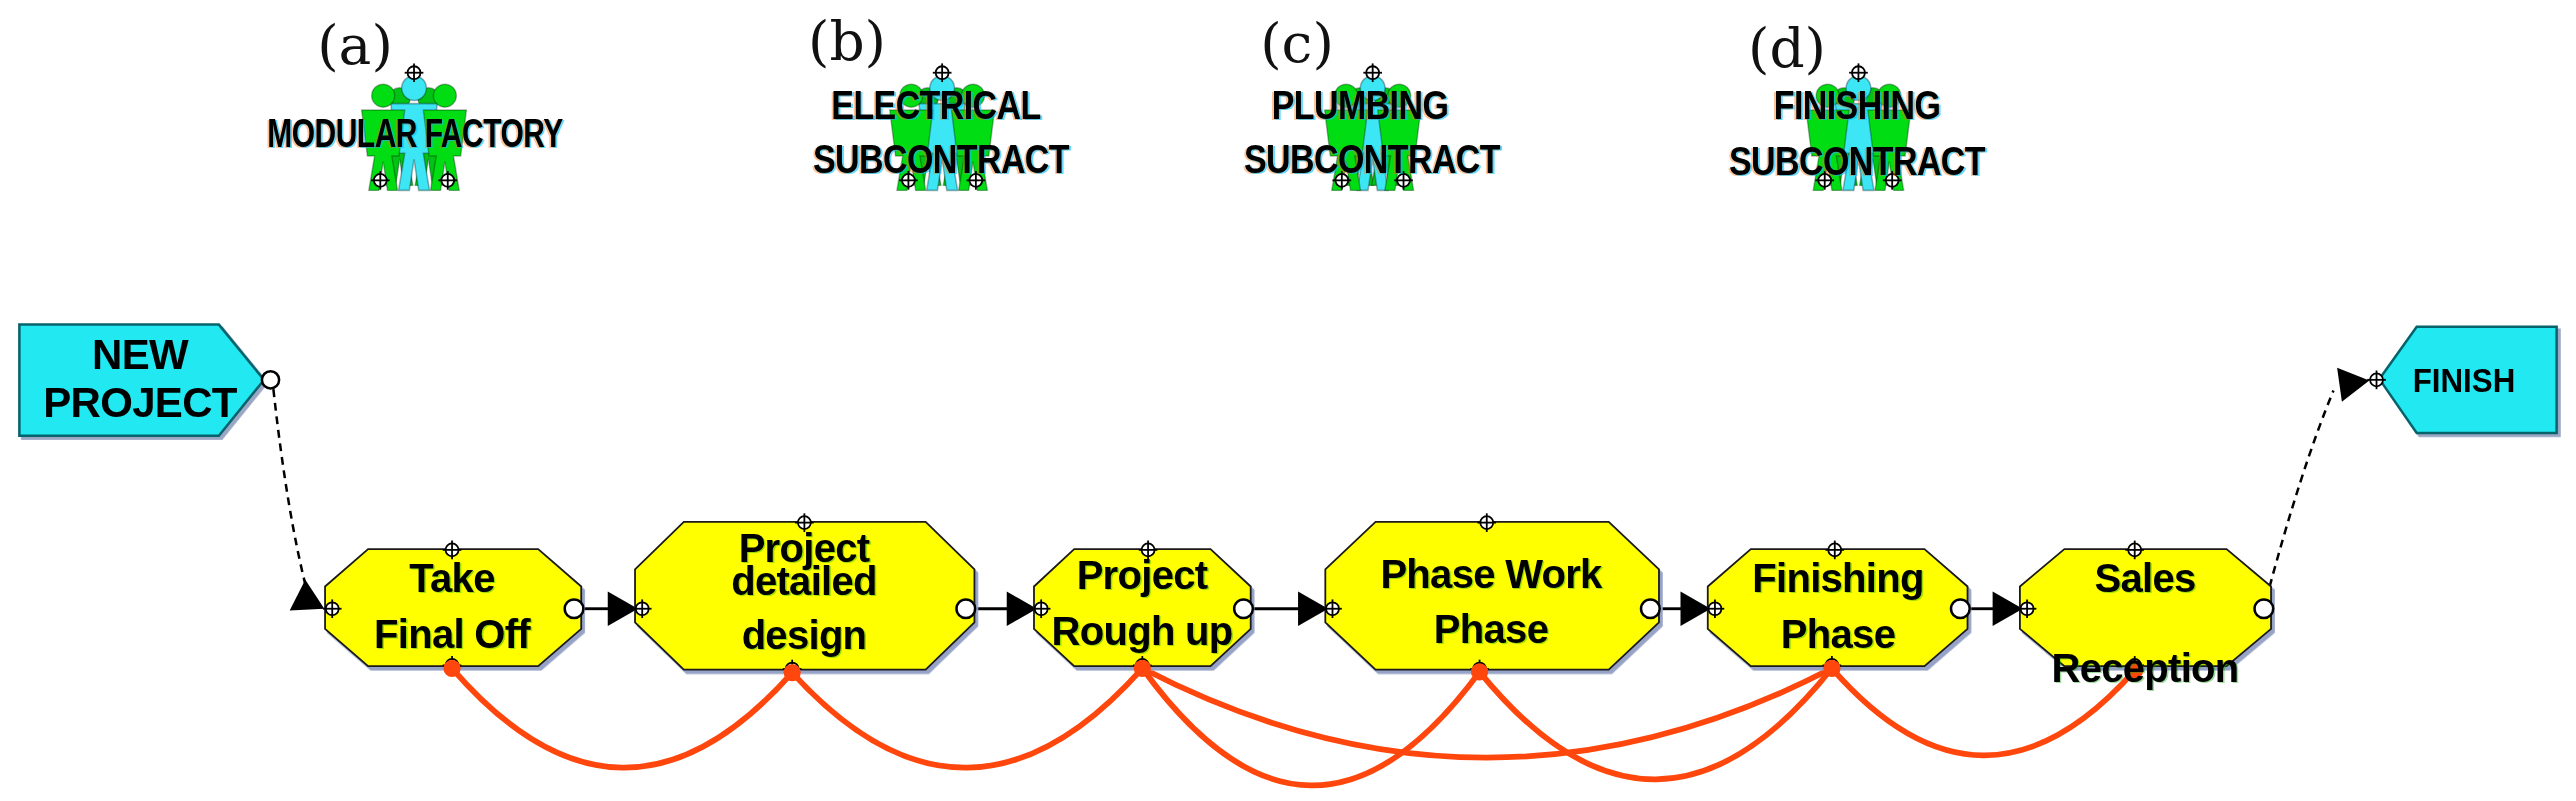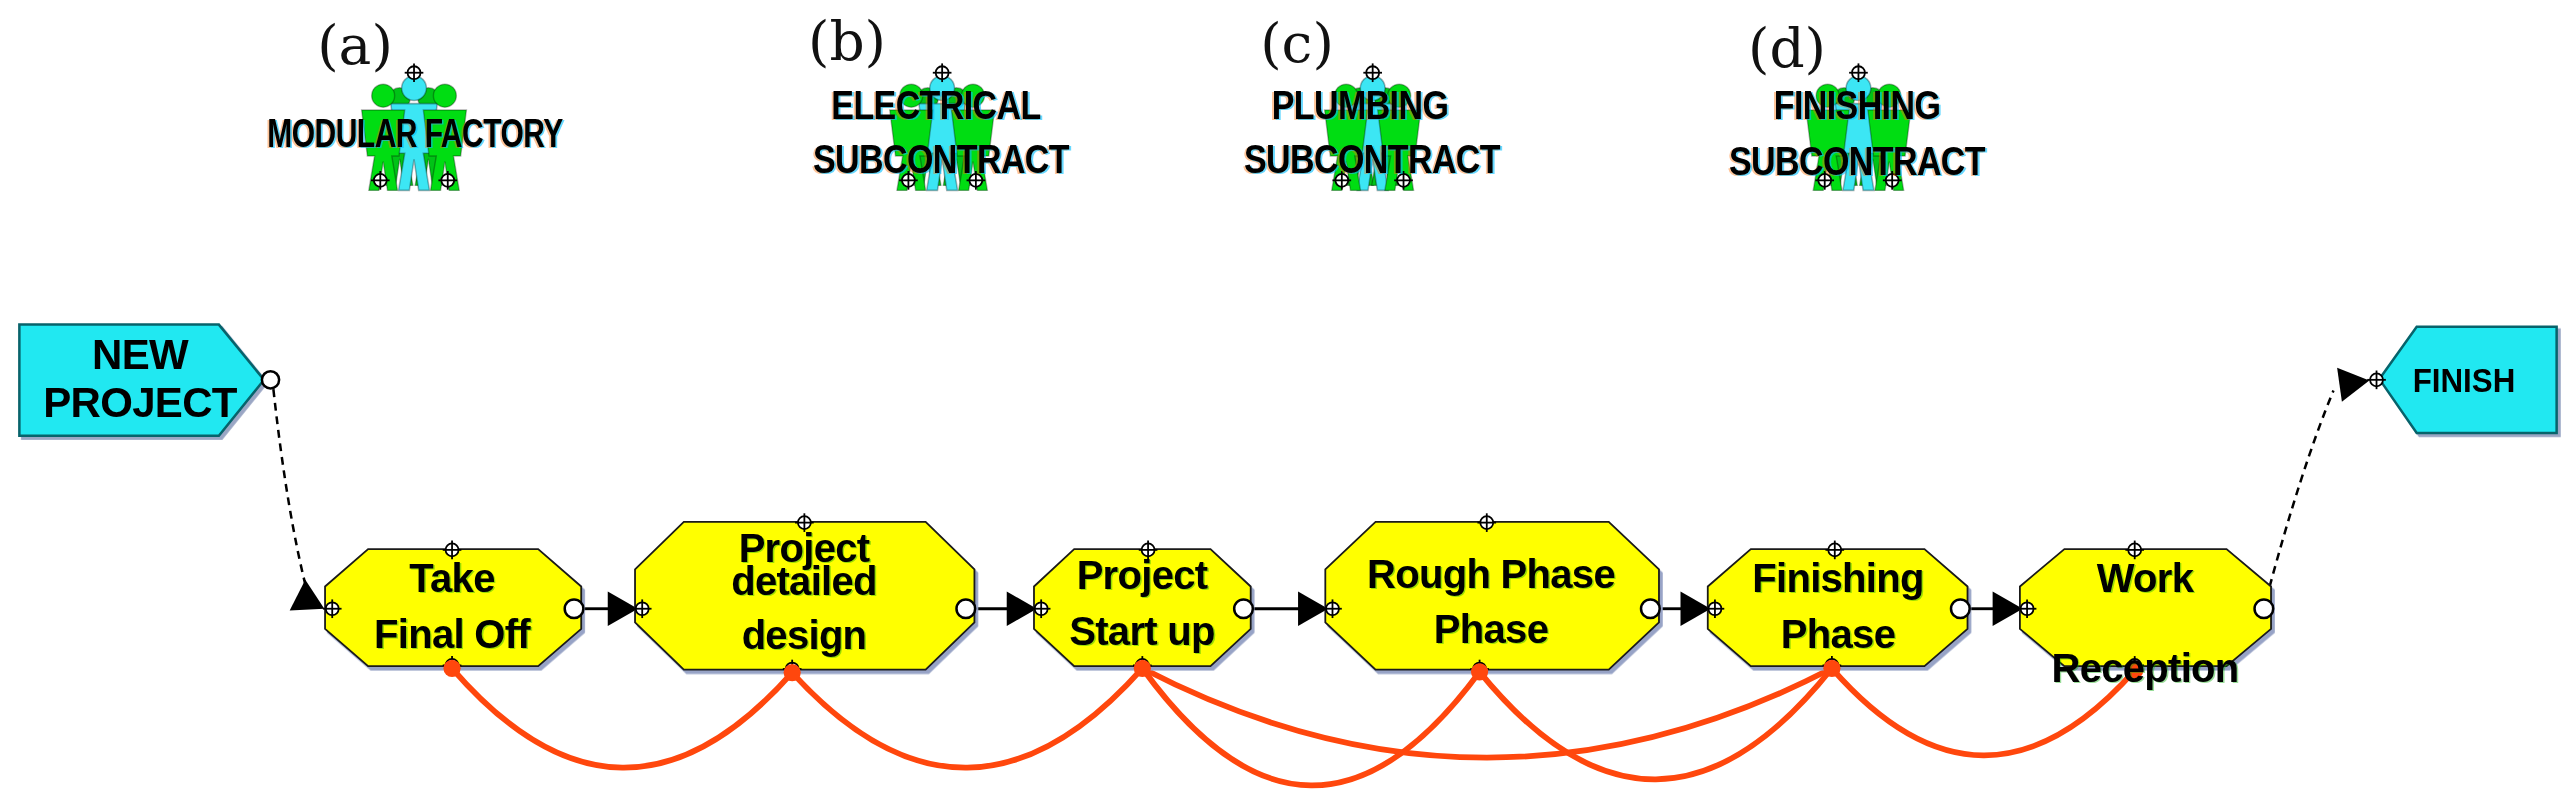--- a/index.html
+++ b/index.html
@@ -214,25 +214,25 @@
 <div class="t finish-t" style="left:2464px;top:380px">FINISH</div>
 
 <div class="t act" style="left:452px;top:578px">Take</div>
 <div class="t act" style="left:452px;top:634px">Final Off</div>
 
 <div class="t act" style="left:804px;top:548px">Project</div>
 <div class="t act" style="left:804px;top:581px">detailed</div>
 <div class="t act" style="left:804px;top:635px">design</div>
 
 <div class="t act" style="left:1142px;top:575px">Project</div>
-<div class="t act" style="left:1142px;top:631px">Start up</div>
-
-<div class="t act" style="left:1491px;top:574px">Rough Phase</div>
+<div class="t act" style="left:1142px;top:631px">Rough up</div>
+
+<div class="t act" style="left:1491px;top:574px">Phase Work</div>
 <div class="t act" style="left:1491px;top:629px">Phase</div>
 
 <div class="t act" style="left:1838px;top:578px">Finishing</div>
 <div class="t act" style="left:1838px;top:634px">Phase</div>
 
-<div class="t act" style="left:2145px;top:578px">Work</div>
+<div class="t act" style="left:2145px;top:578px">Sales</div>
 <div class="t act" style="left:2145px;top:668px">Reception</div>
 
 </div>
 
 
 </body></html>

